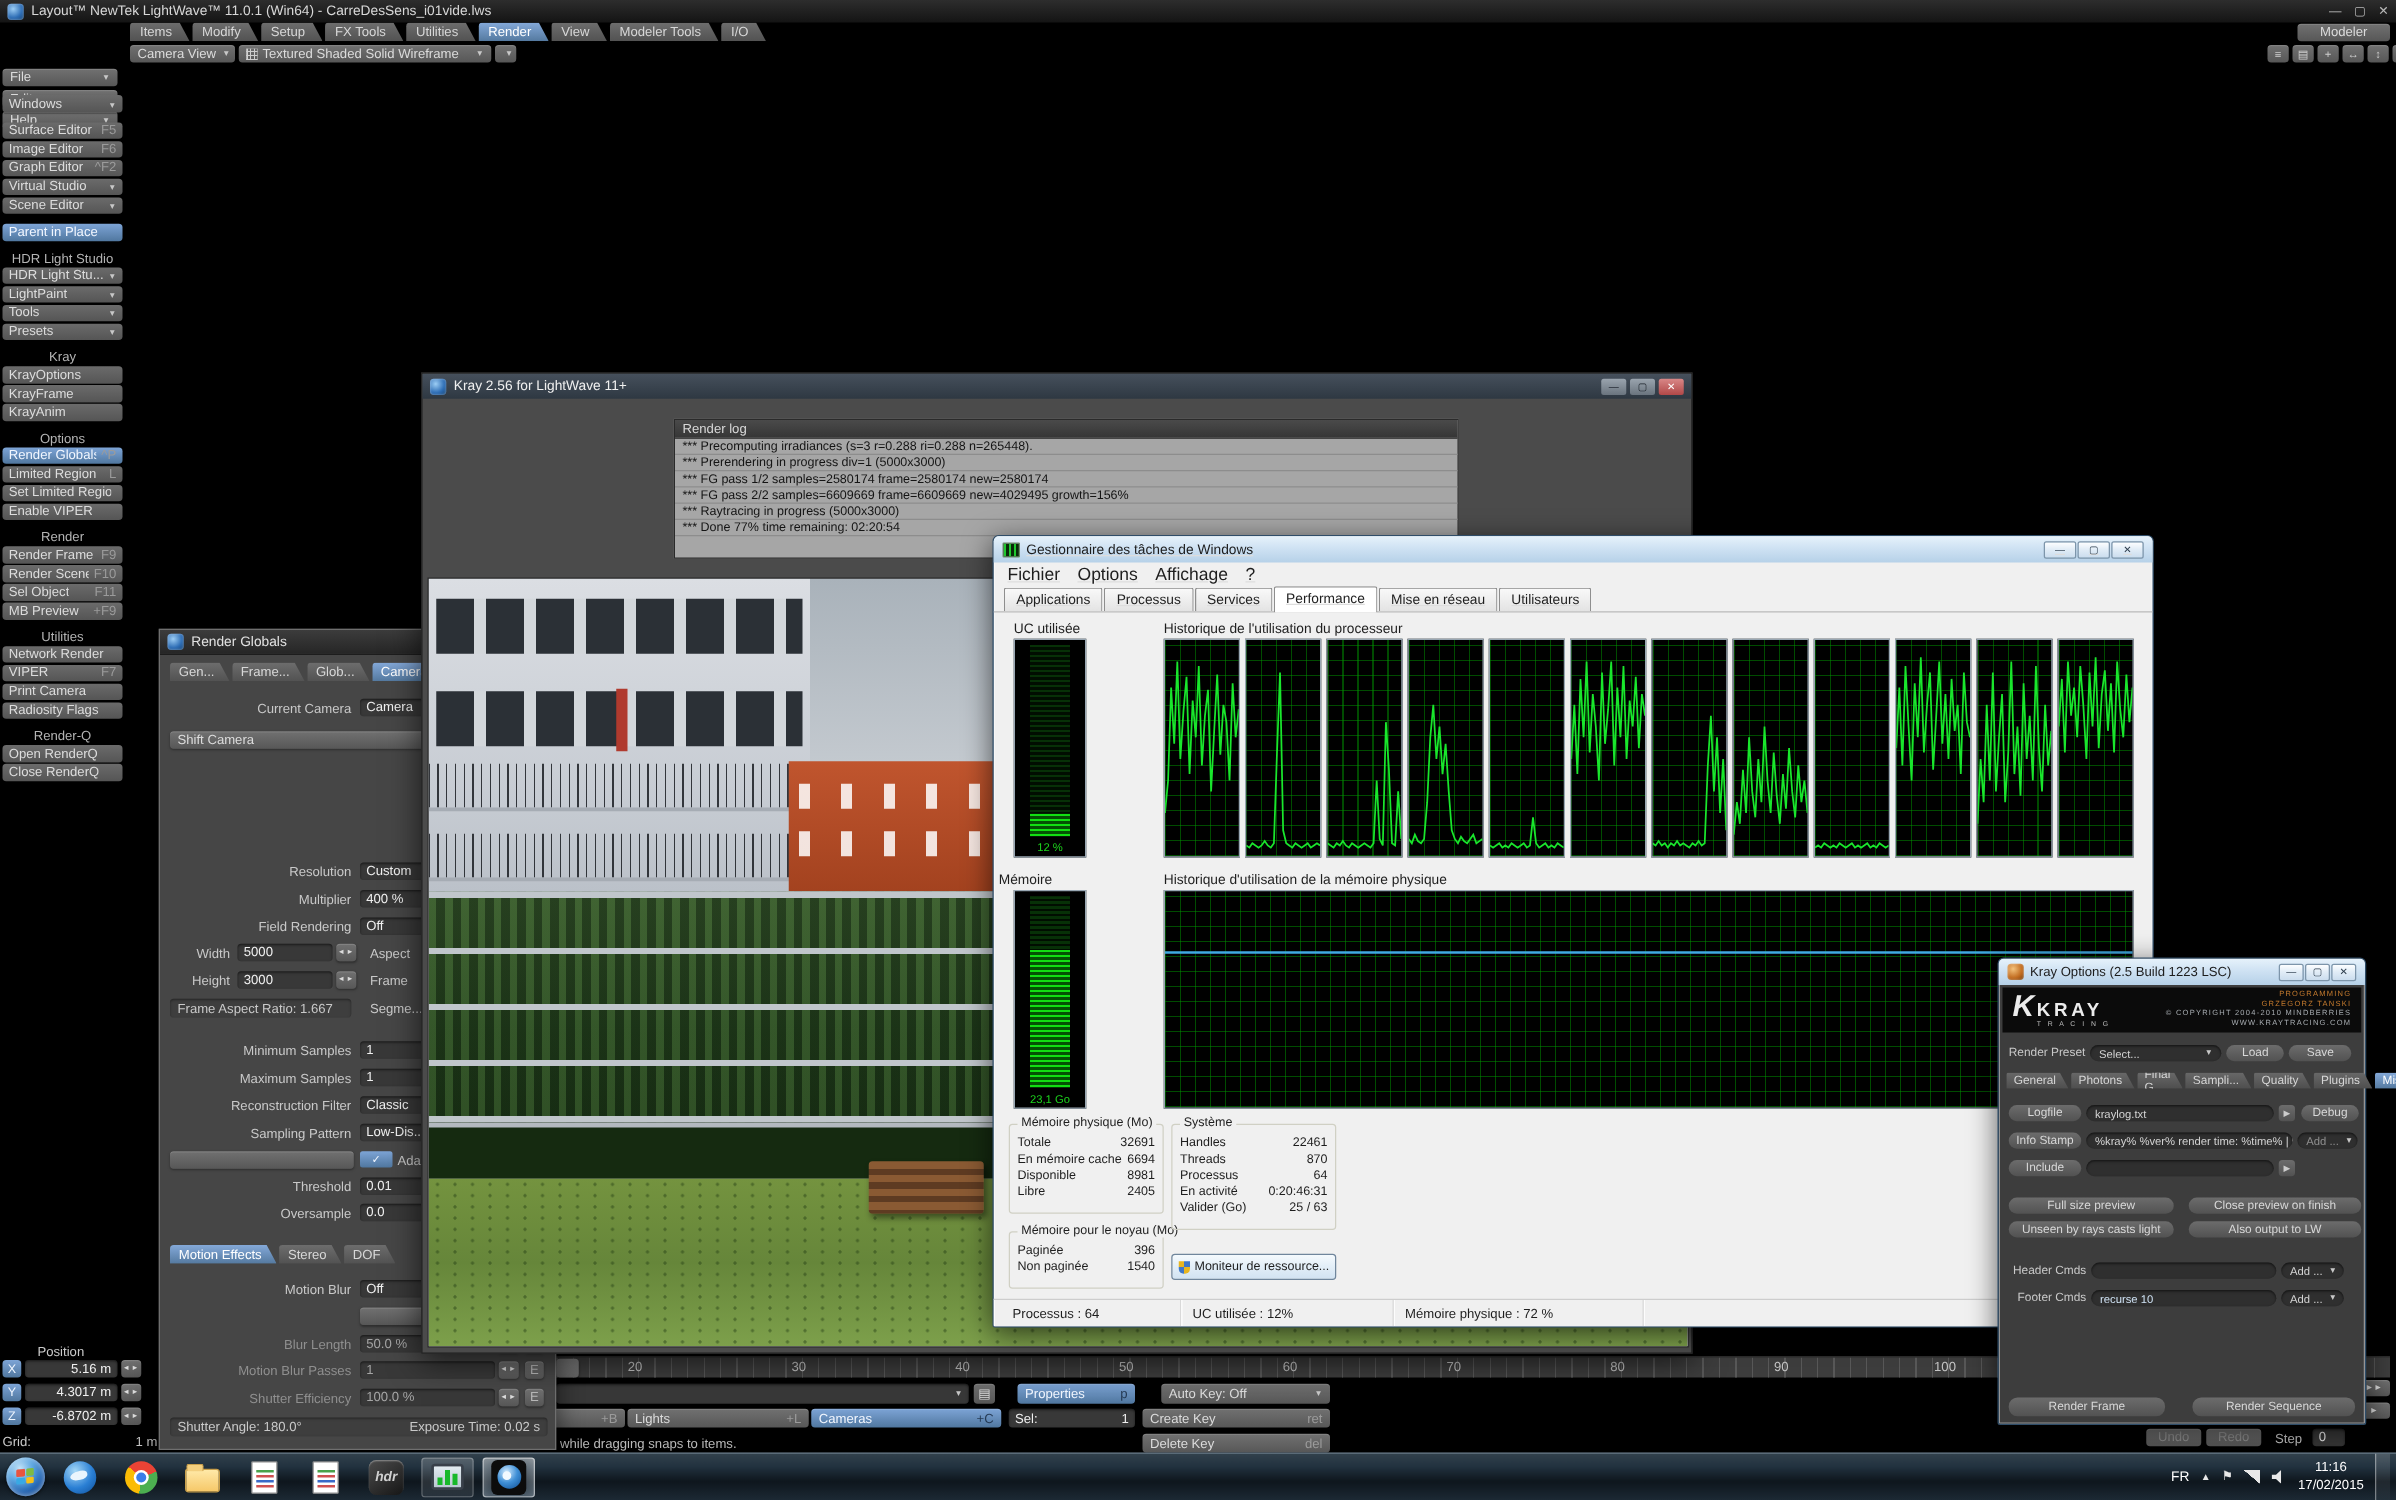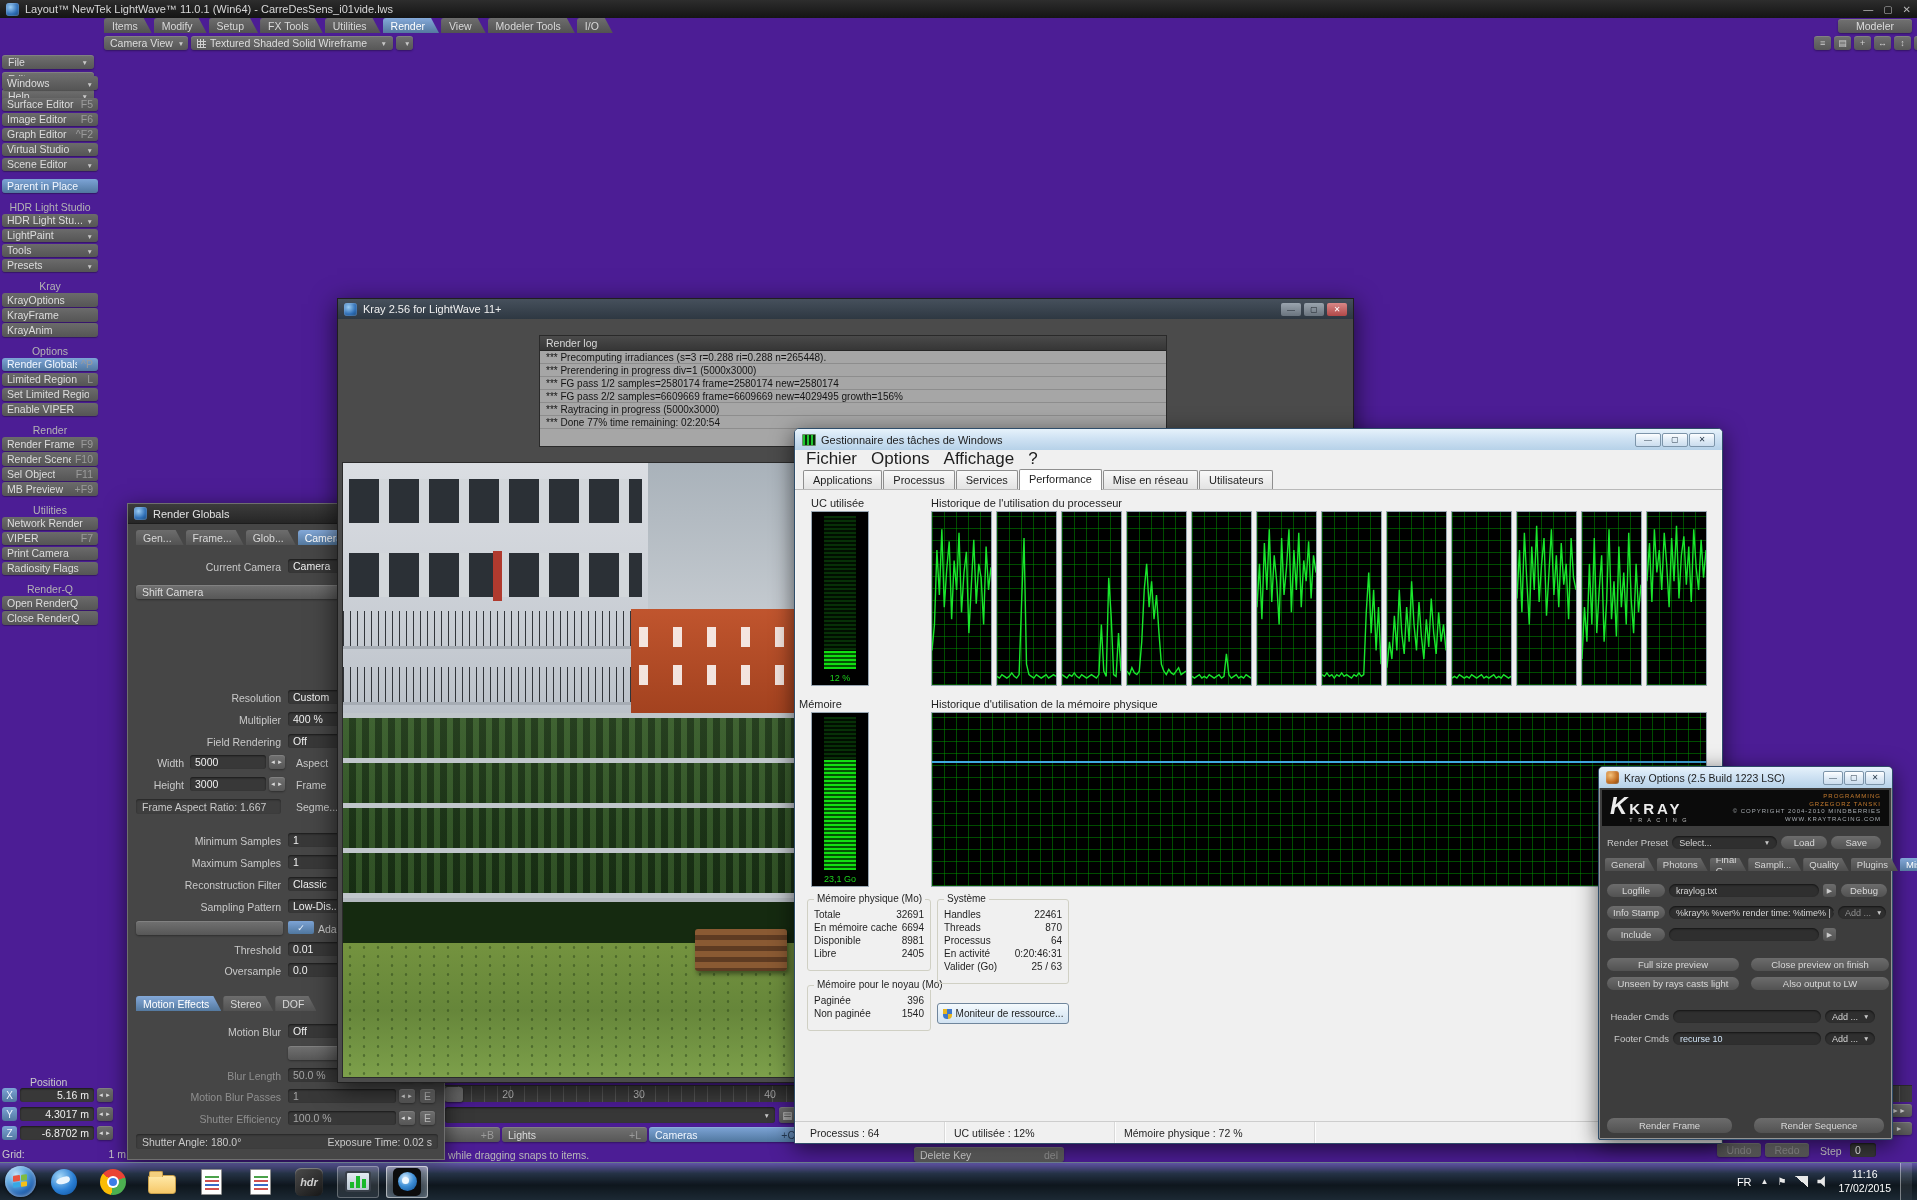--- a/index.html
+++ b/index.html
@@ -1,17 +1,17 @@
 <!DOCTYPE html>
 <html><head>
 <meta charset="utf-8">
 <style>
   *{margin:0;padding:0;box-sizing:border-box;font-family:"Liberation Sans","DejaVu Sans",sans-serif;}
   html,body{background:#222;}
-  #screen{position:relative;width:1917px;height:1200px;background:#4c1d95;overflow:hidden;font-size:10.5px;color:#ddd;}
+  #screen{position:relative;width:1917px;height:1200px;background:#000000;overflow:hidden;font-size:10.5px;color:#ddd;}
   .abs{position:absolute;}
 
   
   .lw-btn{background:linear-gradient(#717171,#575757);border-radius:3px;color:#dcdcdc;display:flex;align-items:center;padding:0 6px;height:14px;box-shadow:0 1px 2px rgba(0,0,0,.35),inset 0 1px 0 rgba(255,255,255,.12);white-space:nowrap;overflow:hidden;}
   .lw-btn.blue,.sb-item.active{background:linear-gradient(#7da4d6,#50779f)!important;color:#f2f7ff;}
   .lw-field{background:#383838;border-radius:3px;color:#f0f0f0;display:flex;align-items:center;padding:0 5px;height:14px;box-shadow:inset 0 1px 2px rgba(0,0,0,.55);white-space:nowrap;overflow:hidden;}
   .dd::after{content:"▼";font-size:6.5px;margin-left:auto;padding-left:5px;color:#c8c8c8;}
   .shortcut{margin-left:auto;color:#9b9b9b;padding-left:6px;}
   .lw-label{color:#c9c9c9;white-space:nowrap;}
   .dim{color:#8f8f8f!important;}
@@ -92,22 +92,22 @@
   #render-globals{left:127px;top:503px;width:318px;height:657px;}
   .lbl-r{display:block;position:absolute;text-align:right;color:#c9c9c9;}
 
   
   .aero{border:1px solid #2f4d69;border-radius:5px 5px 2px 2px;box-shadow:0 5px 22px rgba(0,0,0,.6),inset 0 0 0 1px rgba(255,255,255,.45);}
   .aero-title{height:21px;border-radius:4px 4px 0 0;background:linear-gradient(#e6f2fb,#cfe2f3 45%,#b6d1e8);display:flex;align-items:center;gap:5px;padding:0 7px;color:#1c1c1c;font-size:11px;}
   .aero-btns{margin-left:auto;display:flex;gap:1px;}
   .aero-b{width:26px;height:14px;border:1px solid #7d95aa;background:linear-gradient(#fdfeff,#e2edf7 45%,#cbddee);border-radius:2px;display:flex;align-items:center;justify-content:center;color:#2c3c4c;font-size:8px;}
 
   
-  #task-manager{left:794px;top:428px;width:929px;height:716px;background:#f0f0f0;}
-  .tm-menu{height:18px;display:flex;align-items:center;padding:0 4px;color:#1e1e1e;font-size:17px;}
+  #task-manager{left:794px;top:428px;width:929px;height:634px;background:#f0f0f0;text-decoration:underline;}
+  .tm-menu{height:18px;display:flex;align-items:center;padding:0 4px;color:#1e1e1e;font-size:14px;}
   .tm-menu span{padding:0 7px;}
   .tm-tabs{display:flex;align-items:flex-end;gap:1px;height:22px;padding:0 8px;border-bottom:1px solid #b9b9b9;}
   .tm-tab{border:1px solid #8e8e8e;border-bottom:none;border-radius:2px 2px 0 0;padding:3px 9px;background:linear-gradient(#f9f9f9,#e3e3e3);color:#1e1e1e;font-size:11px;}
   .tm-tab.active{background:#fff;padding-bottom:5px;margin-bottom:-1px;}
   .tm-label{position:absolute;color:#1e1e1e;font-size:11px;}
   .gauge{position:absolute;width:58px;background:#000;border:1px solid #98a6b2;}
   .gauge-track{position:absolute;left:12px;right:12px;top:4px;bottom:16px;background:repeating-linear-gradient(180deg,#073107 0 2px,#010e01 2px 4px);}
   .gauge-fill{position:absolute;left:12px;right:12px;bottom:16px;background:repeating-linear-gradient(180deg,#12df12 0 2px,#045204 2px 4px);}
   .gauge-text{position:absolute;bottom:2px;width:100%;text-align:center;color:#1cd41c;font-size:9px;}
   #cpu-panels{position:absolute;display:flex;gap:4px;}

